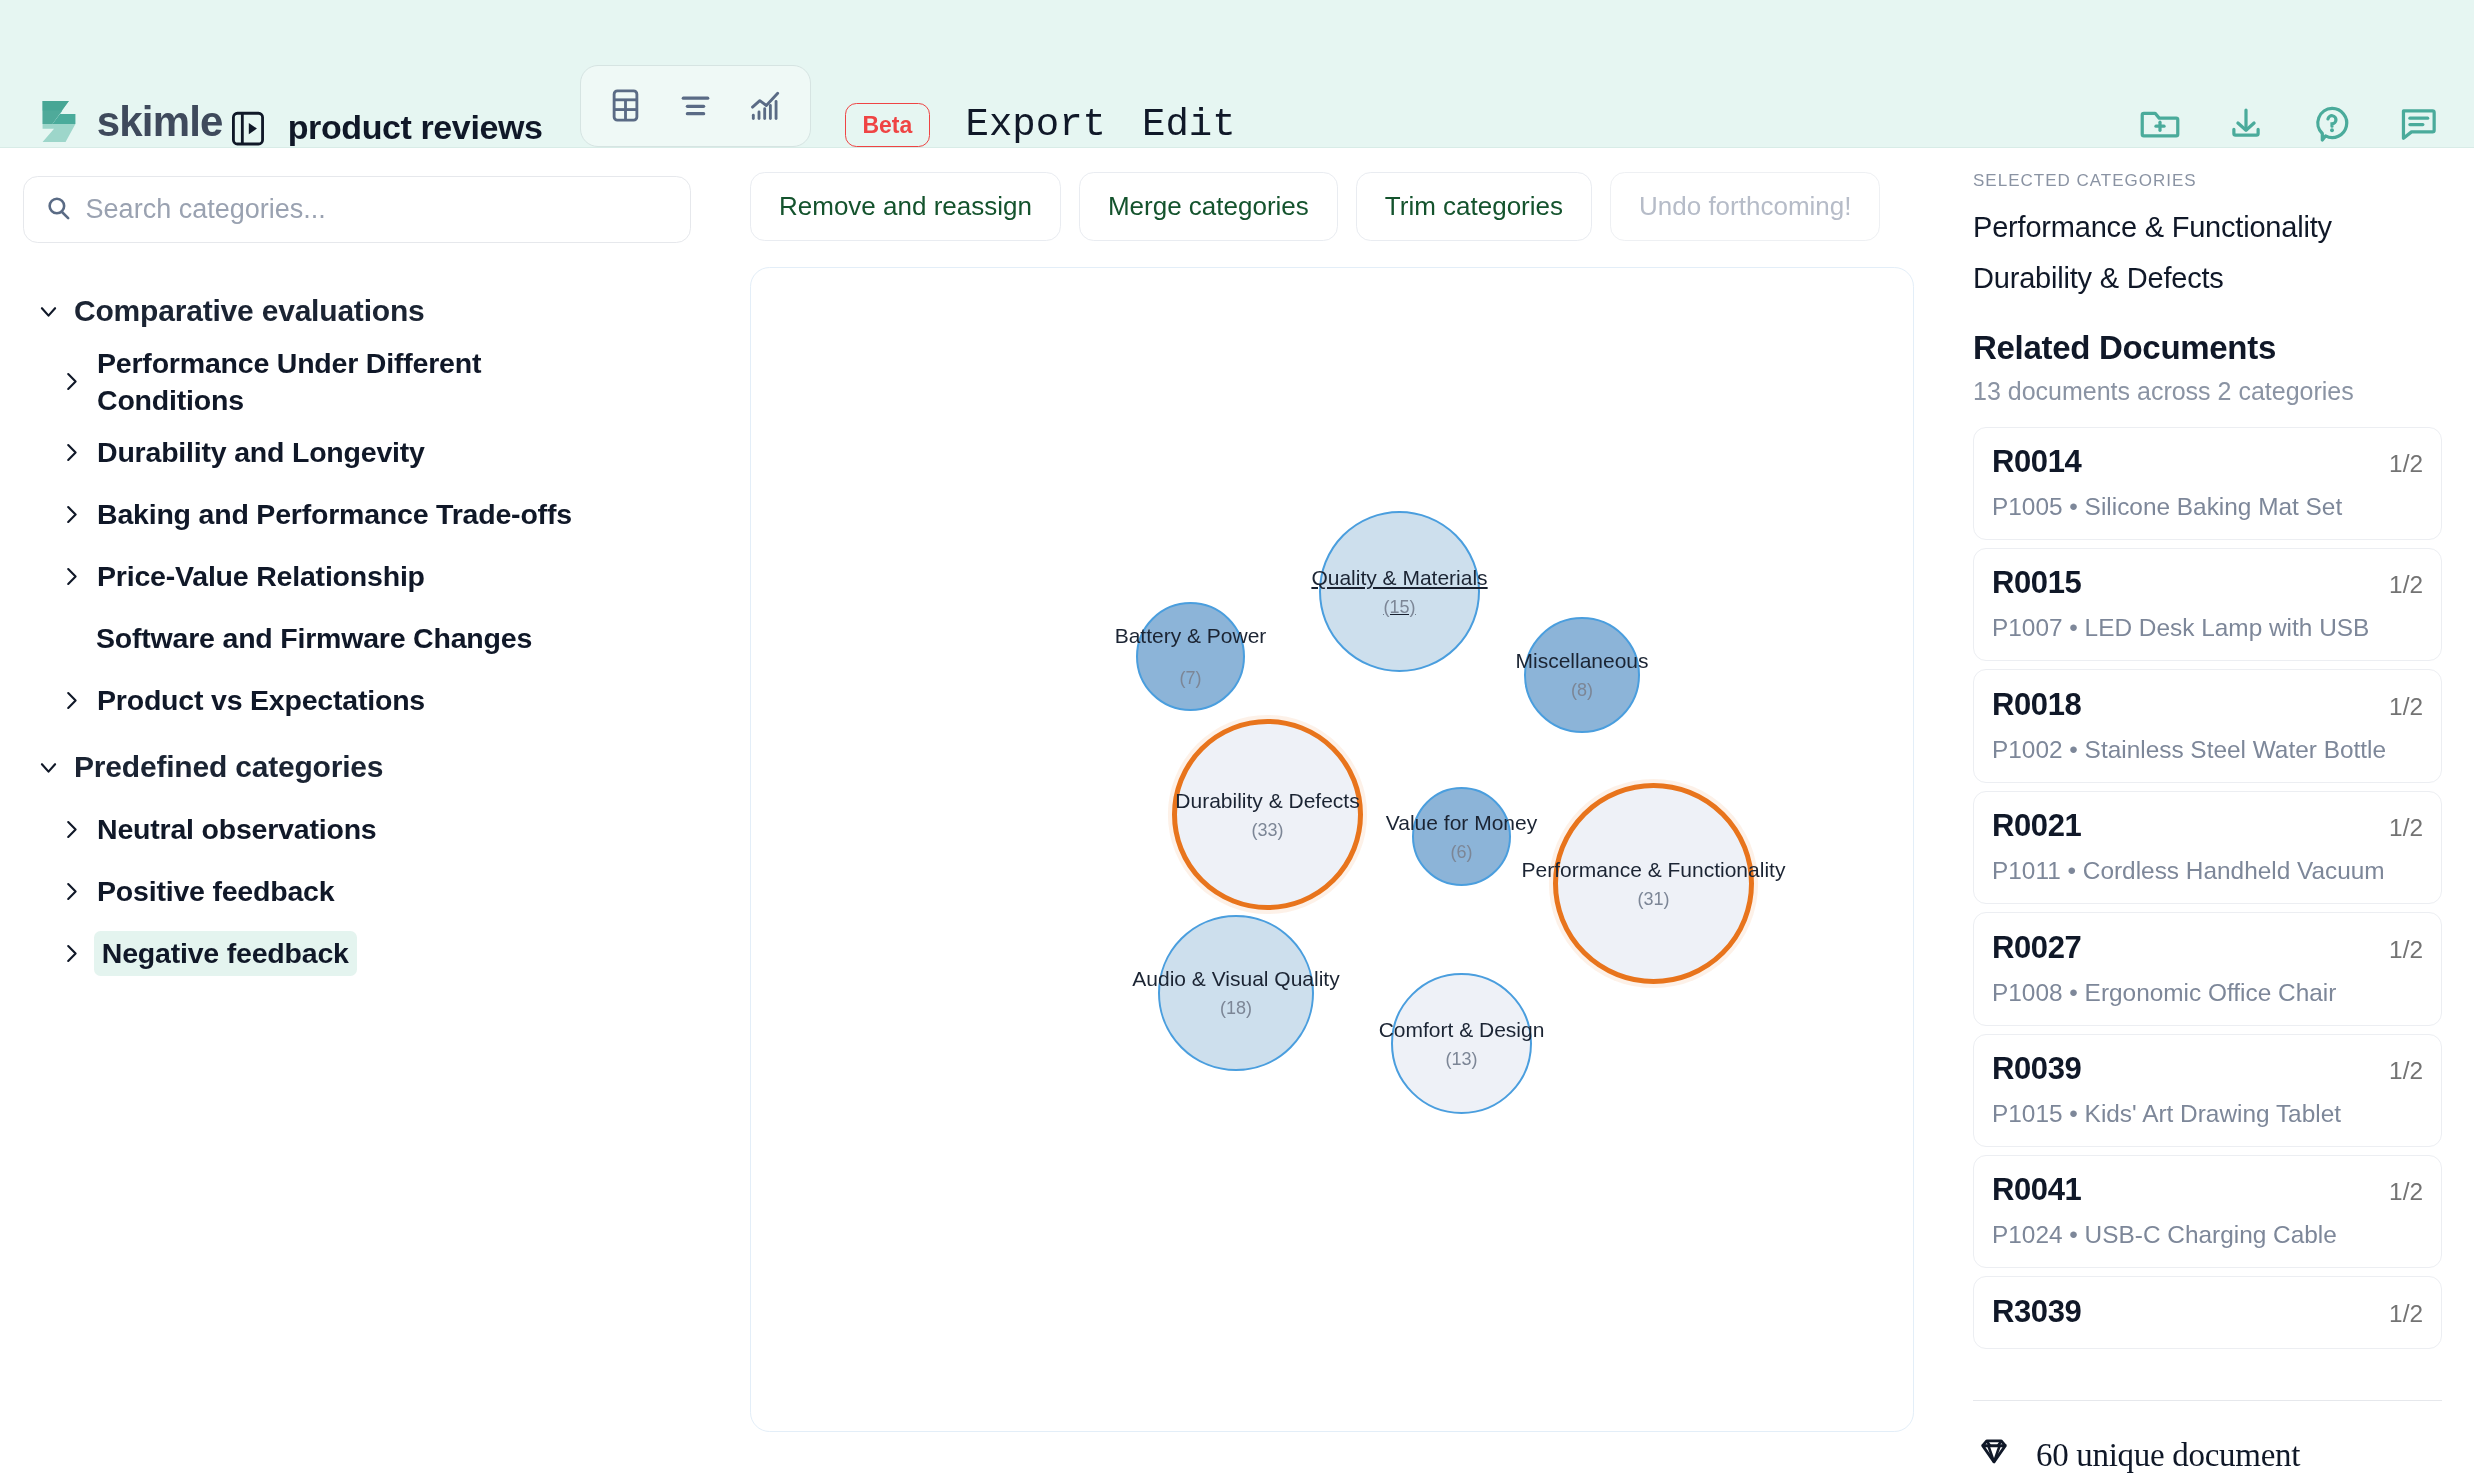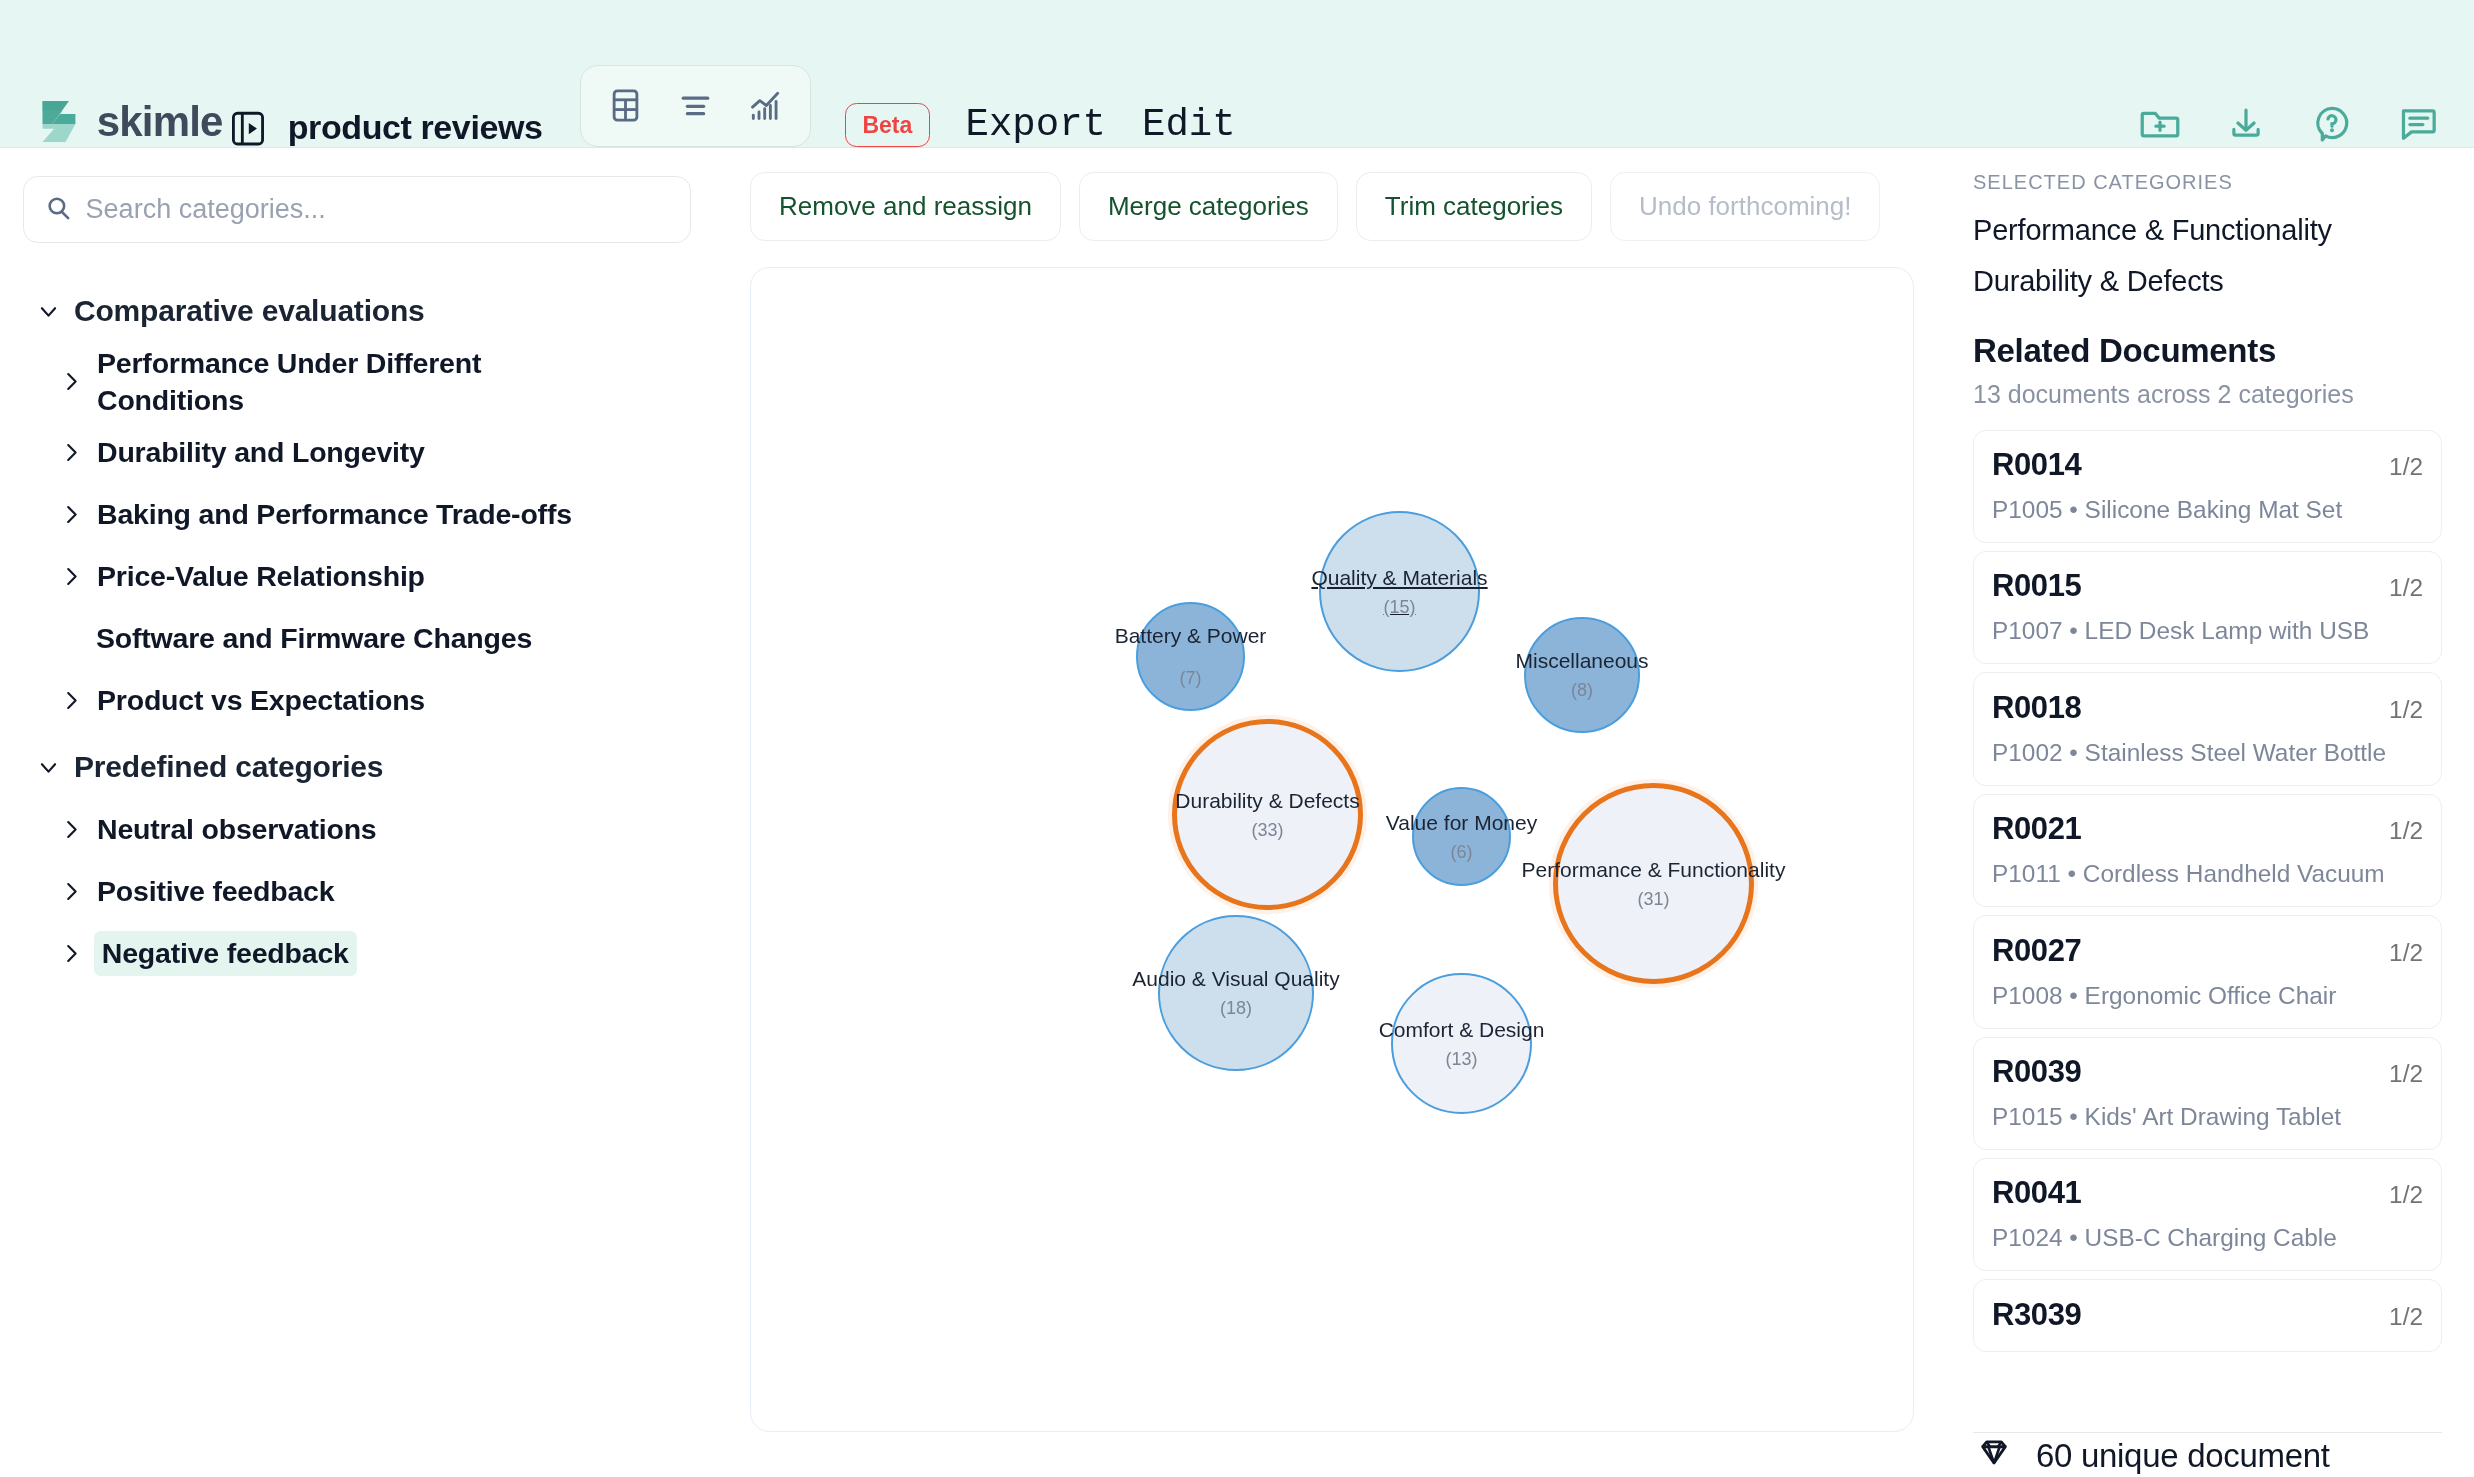--- a/index.html
+++ b/index.html
@@ -125,41 +125,42 @@
   .bubble .b-count { font-size: 18px; color: #7c8696; margin-top: 8.1px; }
 
   
   .rightpanel {
     width: 528px; flex: none;
     padding: 23px 33px 0 26px;
     display: flex; flex-direction: column;
     position: relative;
   }
   .sel-heading {
-    font-size: 20px; letter-spacing: 1px; color: #8a93a3; font-weight: 400;
+    font-size: 17px; letter-spacing: 1px; color: #8a93a3; font-weight: 400;
     margin-bottom: 19.6px;
   }
   .sel-cat { font-size: 29px; color: #101828; margin-bottom: 18px; letter-spacing: -0.2px; }
   .rel-title { font-size: 33px; font-weight: 700; color: #101828; margin-top: 16.3px; letter-spacing: -0.3px; }
   .rel-sub { font-size: 25px; color: #8a93a3; margin-top: 9.8px; margin-bottom: 21px; }
 
   .doclist { overflow: hidden; }
   .doc-card {
     border: 1.6px solid #eceef2; border-radius: 13px;
     padding: 16.3px 18px 18px 18px; margin-bottom: 8.1px; background: #fff;
   }
   .doc-top { display: flex; align-items: baseline; justify-content: space-between; }
   .doc-id { font-size: 31px; font-weight: 700; color: #101828; letter-spacing: -0.4px; }
   .doc-frac { font-size: 24.4px; color: #737373; }
   .doc-sub { font-size: 24.4px; color: #7d8799; margin-top: 13px; white-space: nowrap; }
 
   .footer-bar {
     position: absolute; left: 26px; right: 33px; bottom: 0;
     border-top: 1.6px solid #e6e8ec;
-    display: flex; align-items: center; gap: 21px;
+    padding-top: 31px;
+    display: flex; align-items: center; gap: 21px; font-family: Liberation Serif, serif;
   }
   .footer-bar svg { width: 42px; height: 42px; flex: none; }
   .footer-text { font-size: 33px; color: #101828; letter-spacing: -0.3px; white-space: nowrap; }
 </style>
 </head>
 <body>
 
 <div class="header">
 
   <div class="brand">

